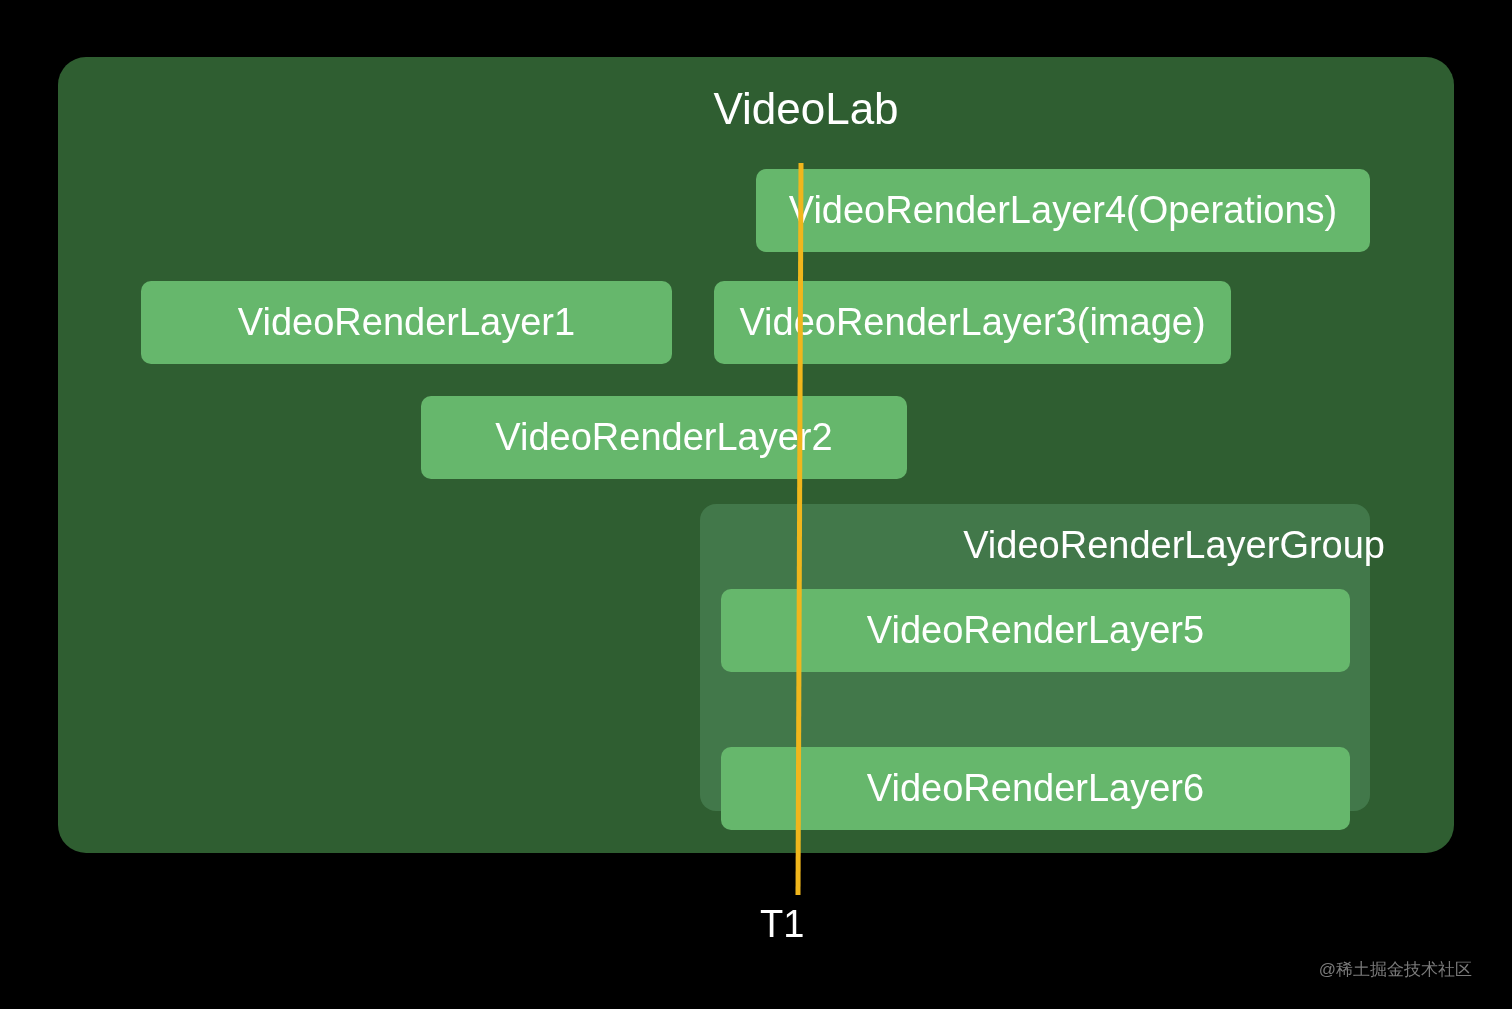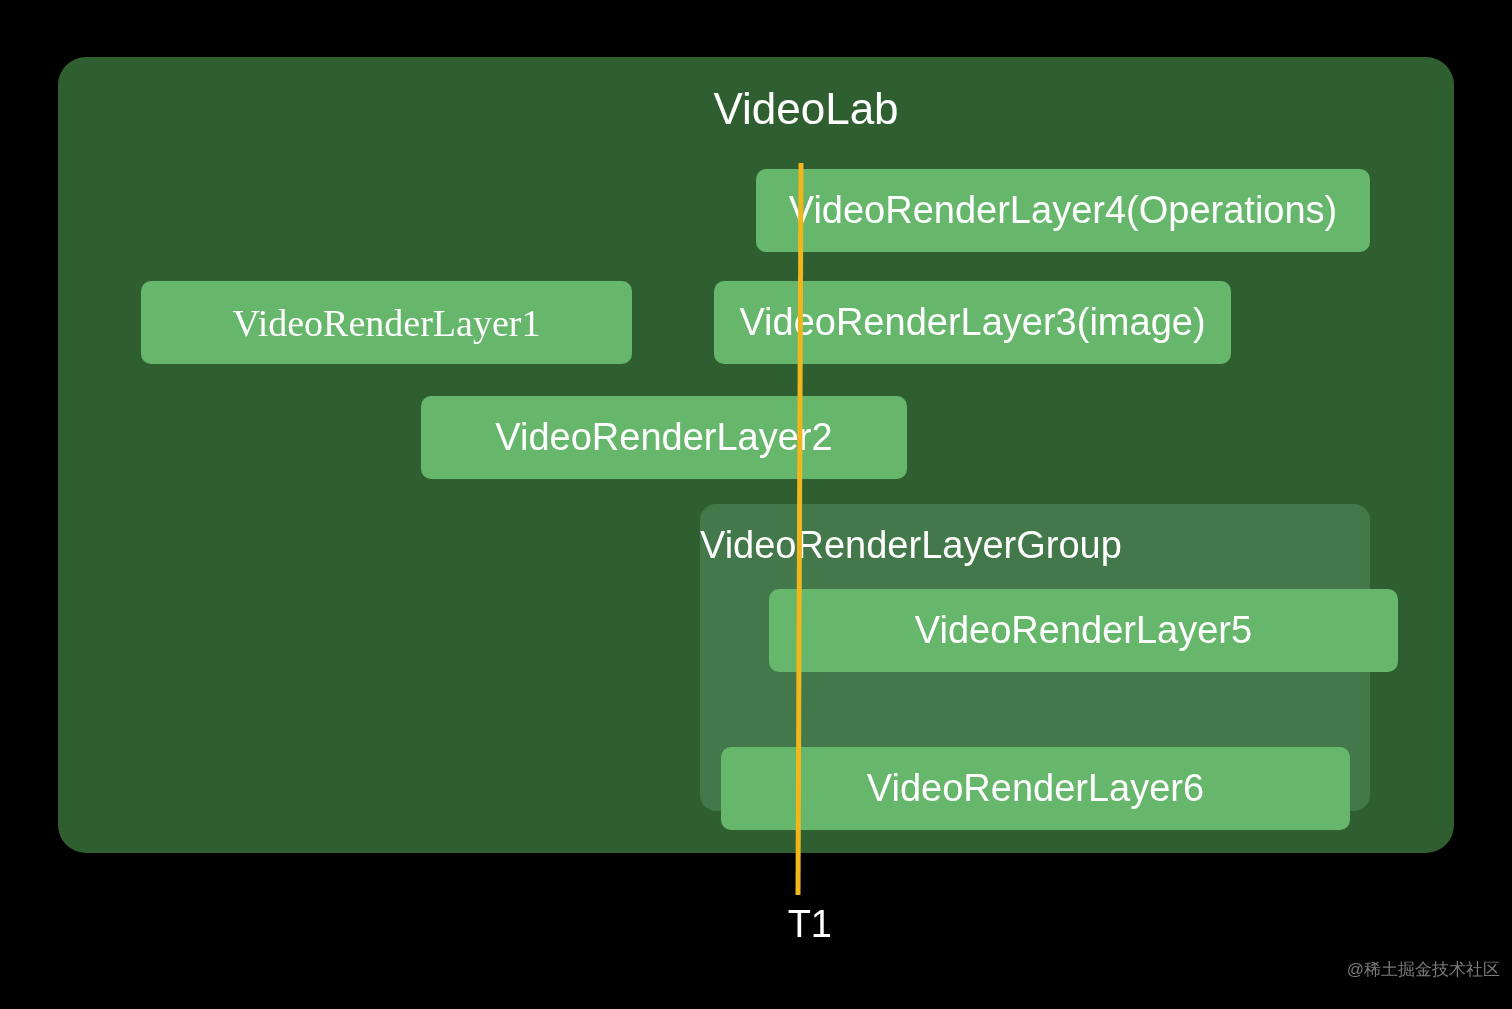--- a/index.html
+++ b/index.html
@@ -6,41 +6,41 @@
   body { width:1512px; height:1009px; background:#000; position:relative; overflow:hidden;
          font-family:"Liberation Sans", sans-serif; }
   .outer { position:absolute; left:58px; top:57px; width:1396px; height:796px;
            background:#2f5e31; border-radius:28px; }
   .title { position:absolute; left:58px; top:84px; width:1424px; text-align:center;
            color:#fff; font-size:44px;padding-left:36px; }
   .layer { position:absolute; background:#66b76c; border-radius:10px; color:#fff;
            font-size:38px; display:flex; align-items:center; justify-content:center; }
   .group { position:absolute; left:700px; top:504px; width:670px; height:307px;
            background:#42784a; border-radius:16px; }
-  .group-title { position:absolute; left:700px; top:524px; width:685px; text-align:left;
+  .group-title { position:absolute; left:700px; top:524px; width:685px; text-align:right;
                  color:#fff; font-size:38px; }
   .line { position:absolute; }
-  .t1 { position:absolute; left:760px; top:903px; width:72px; text-align:right;
+  .t1 { position:absolute; left:760px; top:903px; width:72px; text-align:left;
         color:#fff; font-size:38px; }
-  .wm { position:absolute; right:12px; top:958px; color:#7a7a7a; font-size:17px; }
+  .wm { position:absolute; right:40px; top:958px; color:#7a7a7a; font-size:17px; }
 </style>
 </head>
 <body>
 
 <div class="outer"></div>
 <div class="title">VideoLab</div>
 
 <div class="layer" style="left:756px;top:169px;width:614px;height:83px;">VideoRenderLayer4(Operations)</div>
-<div class="layer" style="left:141px;top:281px;width:491px;height:83px;font-family:Liberation Serif, serif;">VideoRenderLayer1</div>
+<div class="layer" style="left:141px;top:281px;width:531px;height:83px;">VideoRenderLayer1</div>
 <div class="layer" style="left:714px;top:281px;width:517px;height:83px;text-align:center;">VideoRenderLayer3(image)</div>
 <div class="layer" style="left:421px;top:396px;width:486px;height:83px;">VideoRenderLayer2</div>
 
 <div class="group"></div>
 <div class="group-title">VideoRenderLayerGroup</div>
-<div class="layer" style="left:721px;top:589px;width:629px;height:83px;margin-left:48px;">VideoRenderLayer5</div>
+<div class="layer" style="left:721px;top:589px;width:629px;height:83px;">VideoRenderLayer5</div>
 <div class="layer" style="left:721px;top:701px;width:629px;height:83px;margin-top:46px;">VideoRenderLayer6</div>
 
 <svg class="line" style="left:0;top:0;" width="1512" height="1009">
   <line x1="801" y1="163" x2="798" y2="895" stroke="#f0b61c" stroke-width="5"></line>
 </svg>
 <div class="t1">T1</div>
 
 <div class="wm">@稀土掘金技术社区</div>
 
 </body></html>

